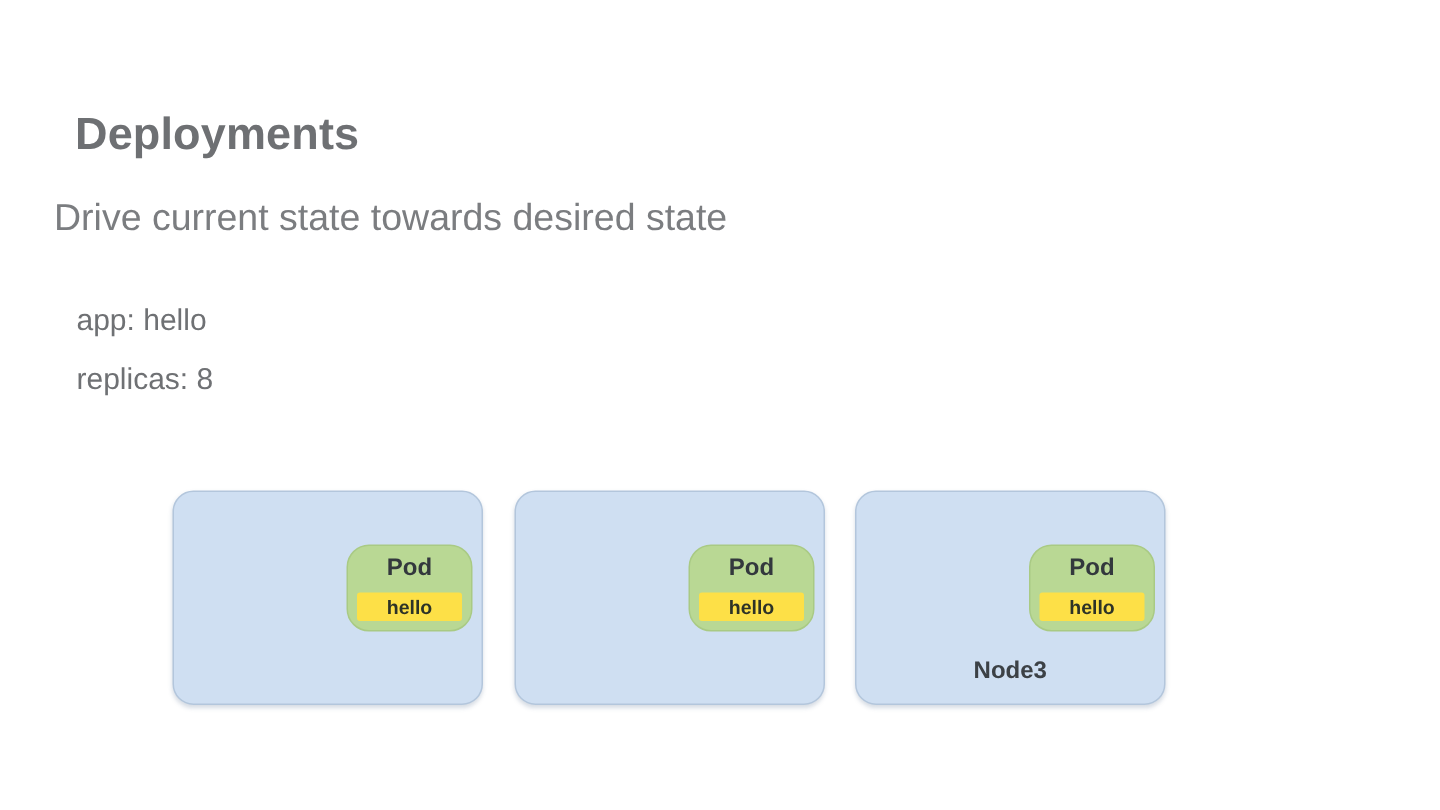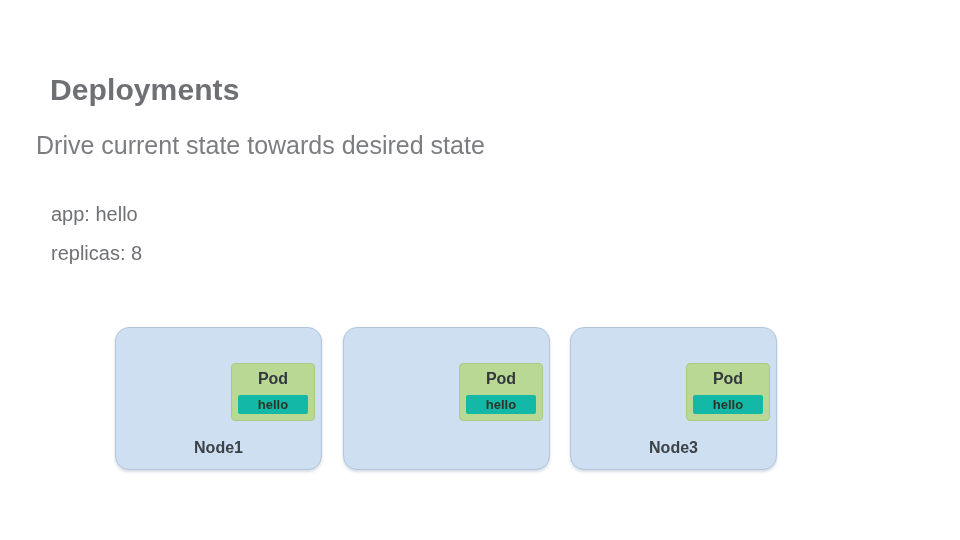--- a/index.html
+++ b/index.html
@@ -94,21 +94,21 @@
 
   
   .pod {
     position: absolute;
     left: 115px;
     top: 35px;
     width: 84px;
     height: 58px;
     background: #b9d894;
     border: 1px solid #a9ca84;
-    border-radius: 4px;
+    border-radius: 15px;
     box-sizing: border-box;
   }
 
   .pod-title {
     position: absolute;
     left: 0;
     right: 0;
     top: 6px;
     text-align: center;
     font-size: 16px;
@@ -117,21 +117,21 @@
   }
 
   .pod-chip {
     position: absolute;
     left: 6px;
     right: 6px;
     bottom: 6px;
     height: 19px;
     line-height: 19px;
     text-align: center;
-    background: #14b8a6;
+    background: #fde047;
     border-radius: 2px;
     font-size: 13px;
     font-weight: bold;
     color: #2d3327;
   }
 </style>
 </head>
 <body>
 
 <div class="slide">
@@ -145,21 +145,20 @@
     <span class="spec-line">replicas: 8</span>
   </div>
 
   <div class="nodes-row">
 
     <div class="node">
       <div class="pod">
         <div class="pod-title">Pod</div>
         <div class="pod-chip">hello</div>
       </div>
-      <div class="node-label">Node1</div>
     </div>
 
     <div class="node">
       <div class="pod">
         <div class="pod-title">Pod</div>
         <div class="pod-chip">hello</div>
       </div>
     </div>
 
     <div class="node">

